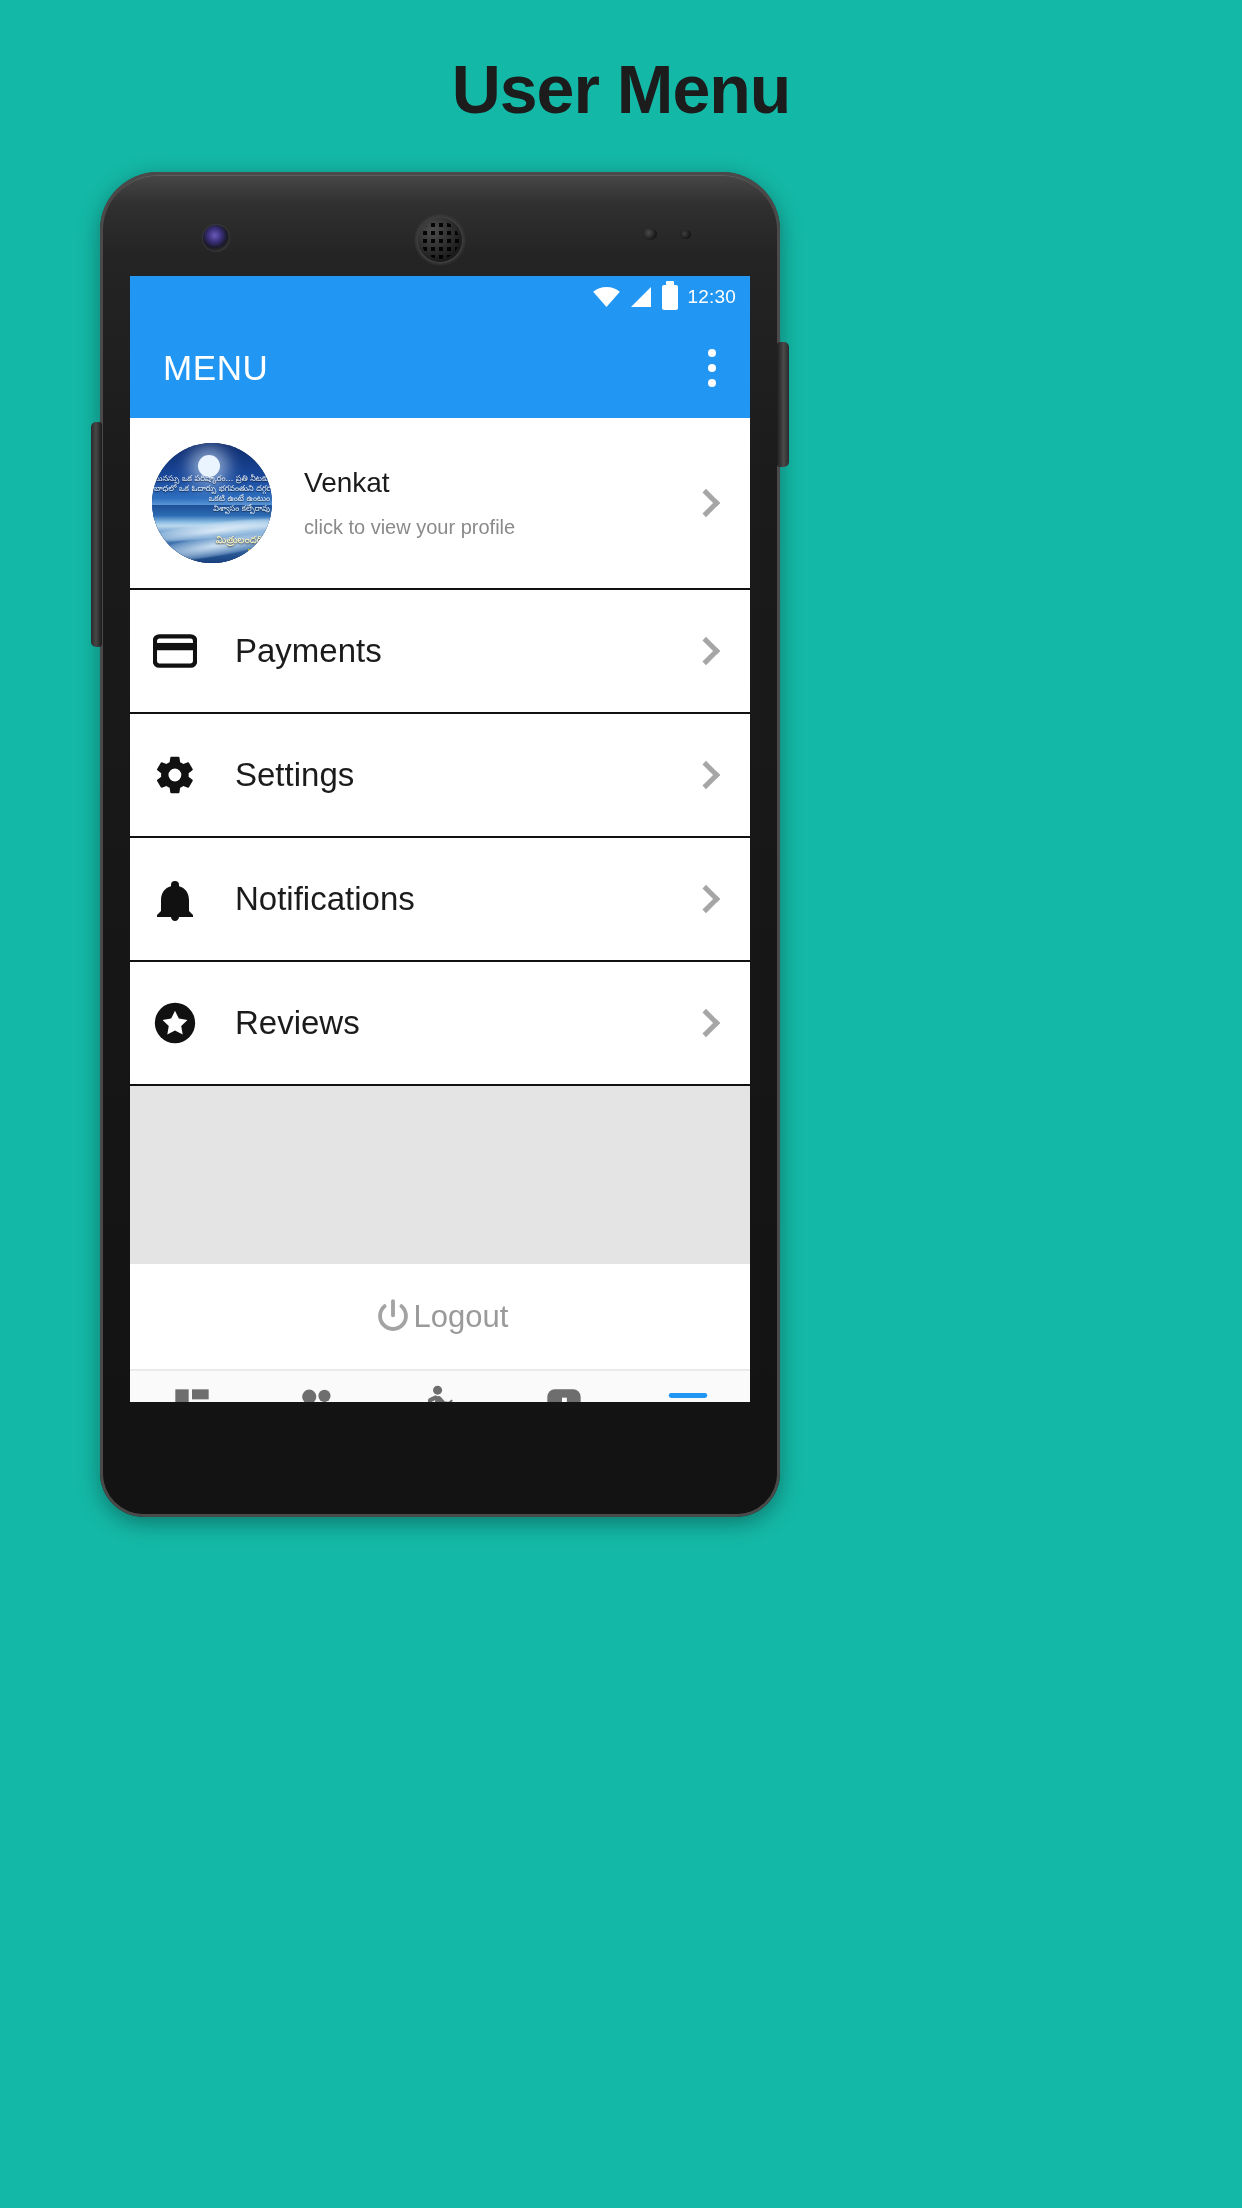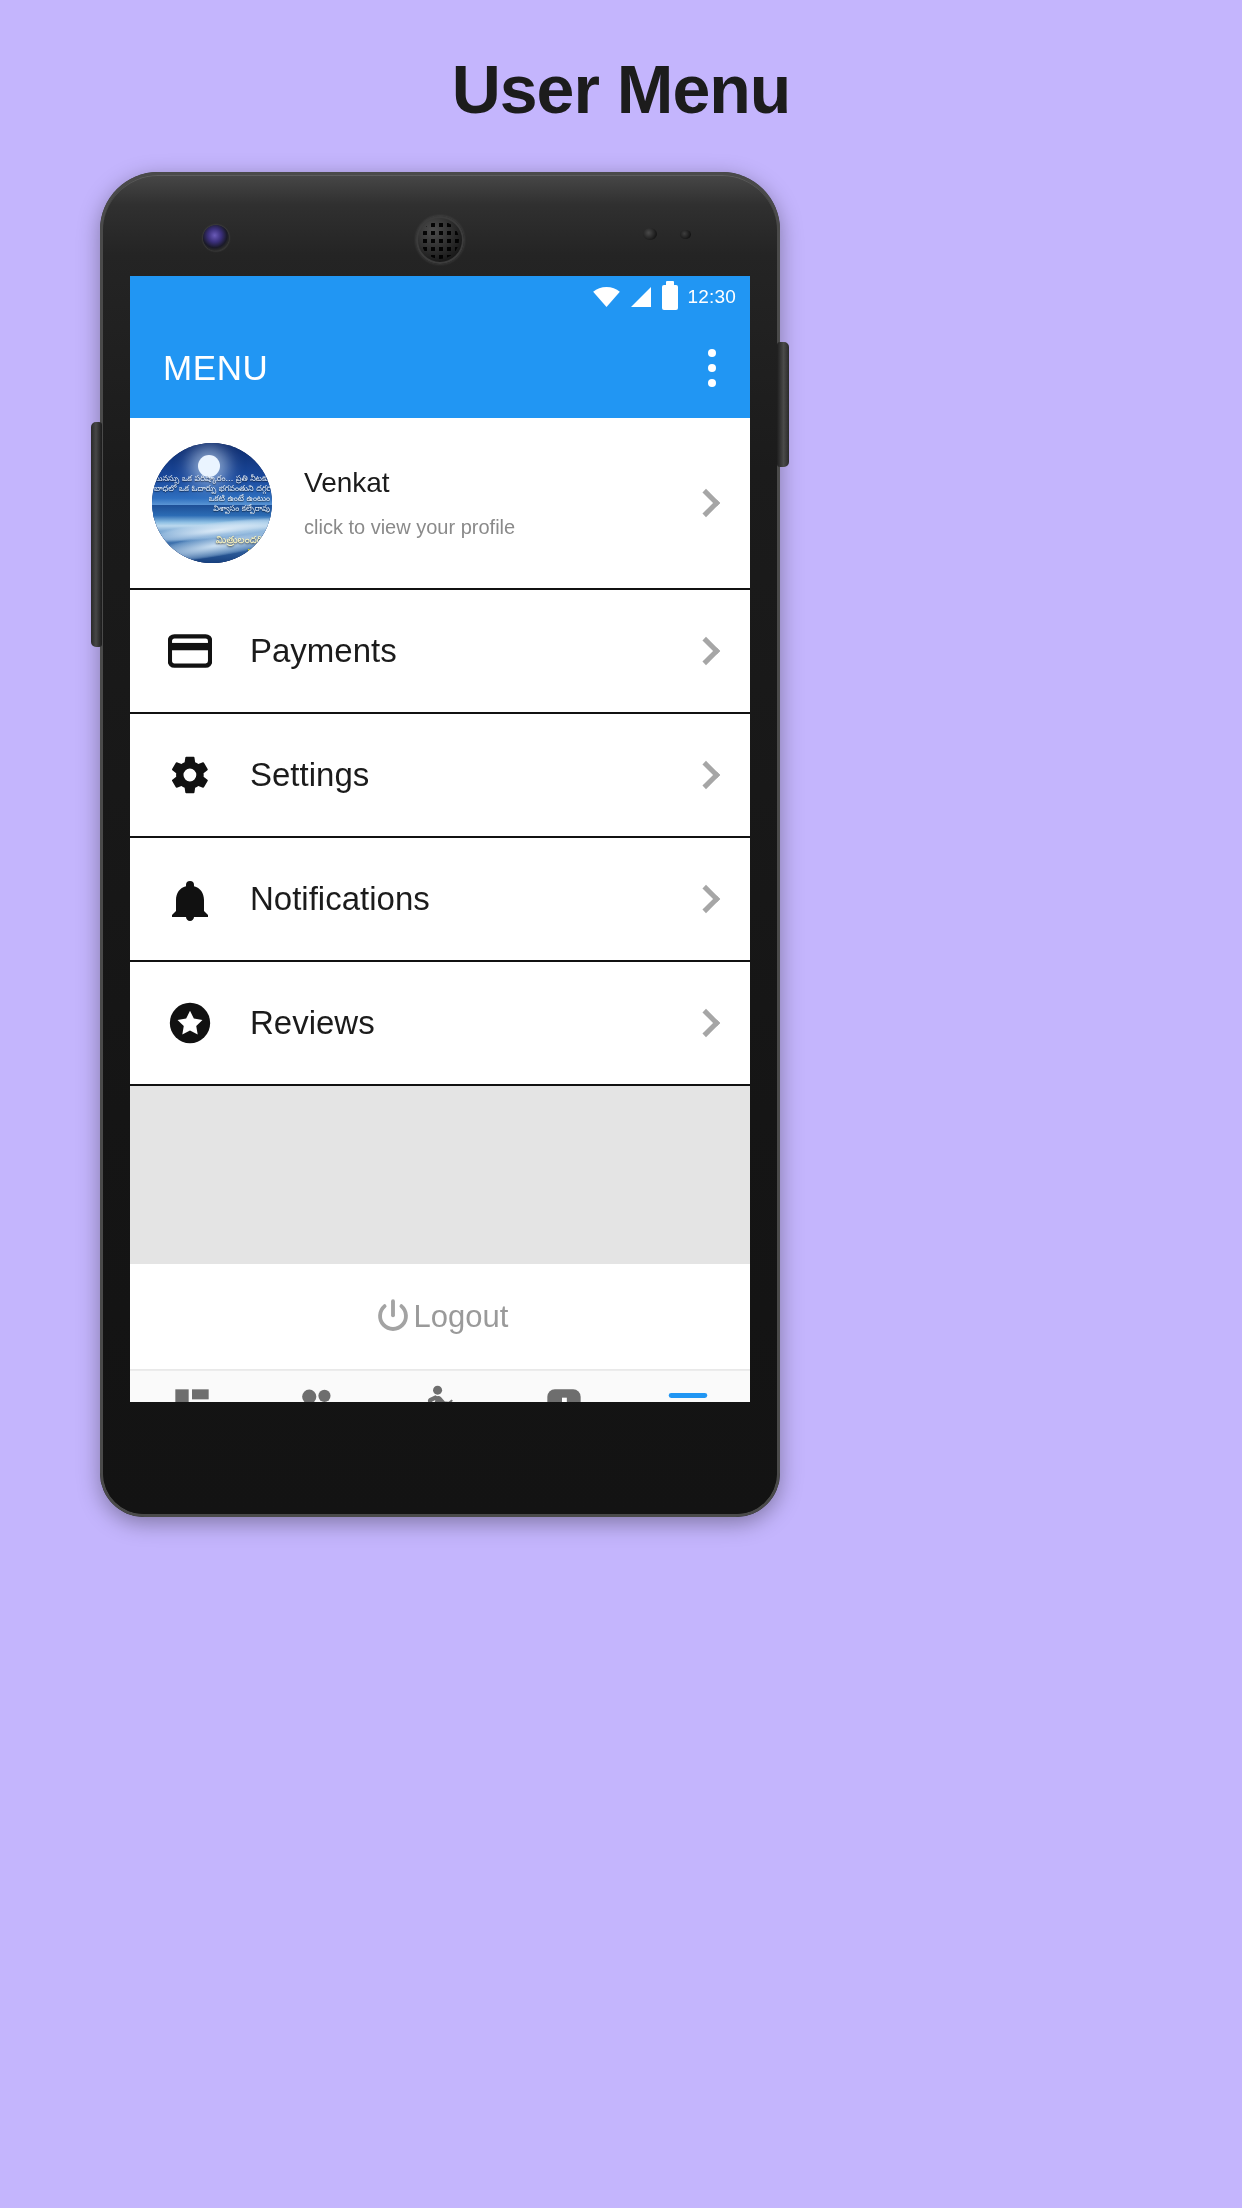--- a/index.html
+++ b/index.html
@@ -3,21 +3,21 @@
 <meta charset="utf-8">
 <style>
   * { box-sizing: border-box; margin: 0; padding: 0; }
   html, body {
     width: 1242px; height: 2208px;
     background: #ffffff;
     font-family: "Liberation Sans", sans-serif;
     overflow: hidden;
   }
 
-  .page { position: relative; width: 1242px; height: 2208px; background:#c4b5fd; }
+  .page { position: relative; width: 1242px; height: 2208px; background:#14b8a6; }
 
   
   .page-title {
     position: absolute; top: 50px; left: 0; width: 1242px;
     text-align: center;
     font-size: 68px; font-weight: 700; color: #1c1c1c;
     letter-spacing: -1px;
   }
 
   
@@ -124,21 +124,21 @@
   .profile-text{ flex:1; padding-left:32px; }
   .profile-name{ font-size:28px; color:#1b1b1b; line-height:1.1; }
   .profile-sub{ font-size:20px; color:#8a8a8a; margin-top:18px; line-height:1.1; }
 
   .chev{ width:20px;height:20px;border-right:5px solid #a6a6a6;border-top:5px solid #a6a6a6;
     transform:rotate(45deg); flex:0 0 auto; margin-right:8px; }
 
   
   .mrow{
     height:124px; background:#fff; display:flex; align-items:center;
-    padding:0 26px 0 30px; border-bottom:2px solid #111;
+    padding:0 26px 0 15px; border-bottom:2px solid #111;
   }
   .mrow .ic{ width:60px; flex:0 0 60px; display:flex; align-items:center; justify-content:center; }
   .mrow .lbl{ flex:1; padding-left:30px; font-size:33px; color:#1b1b1b; }
 
   
   .filler{ background:#e4e4e4; height:178px; }
 
   
   .logout{
     height:106px; background:#fff; display:flex; align-items:center; justify-content:center; 

